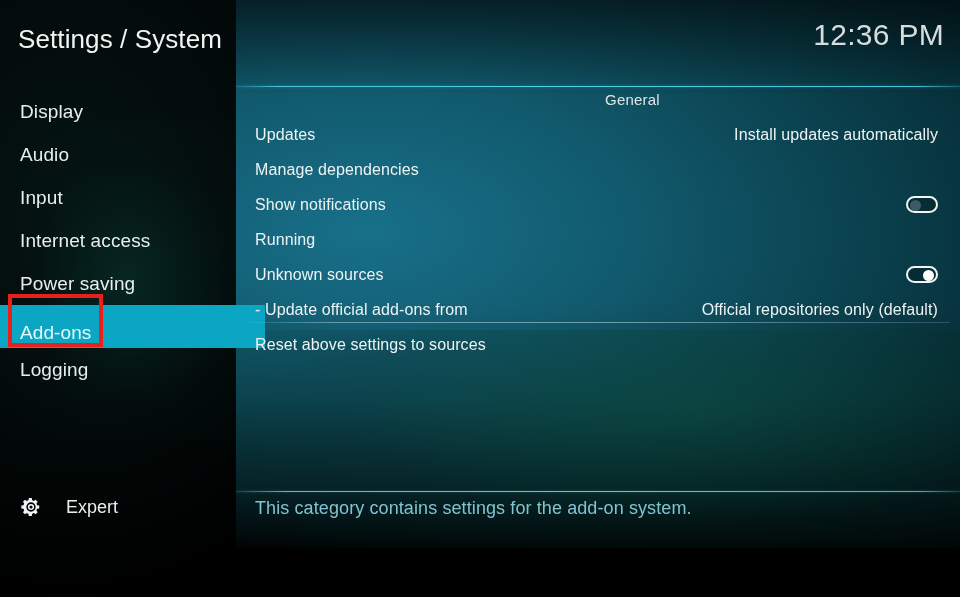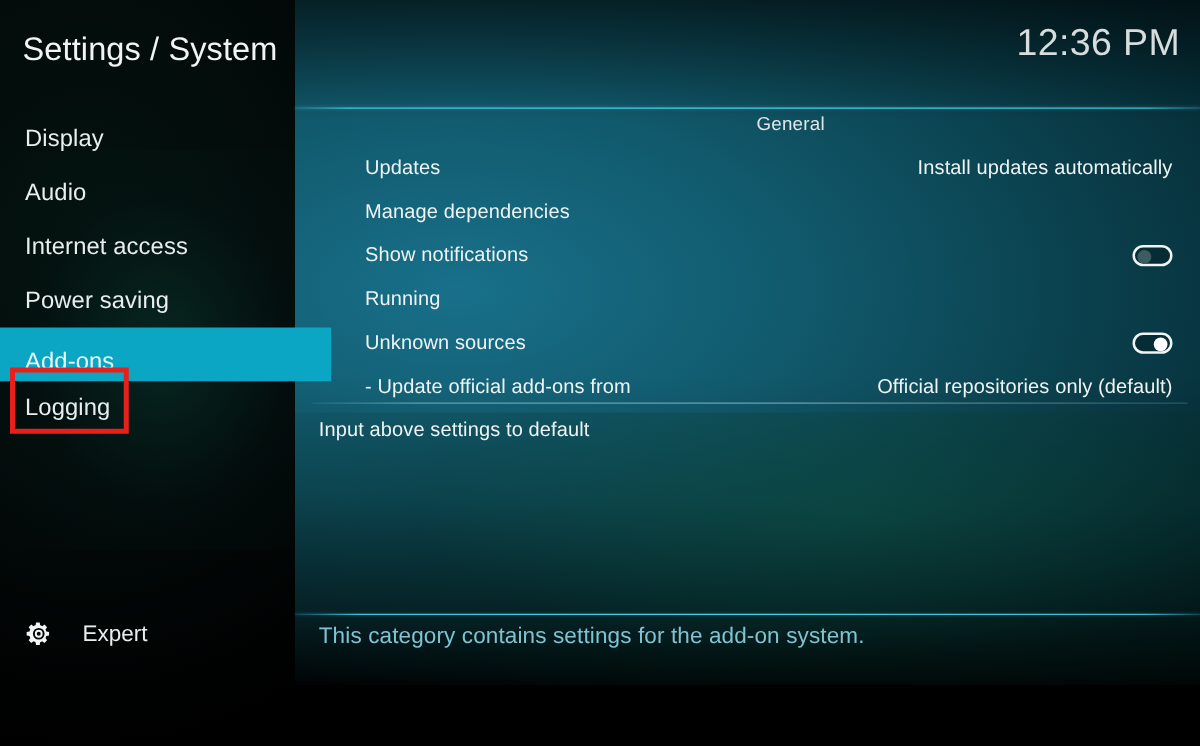--- a/index.html
+++ b/index.html
@@ -108,21 +108,21 @@
   .expert-label{ font-size:18px; color:#e9eded; font-weight:400; }
 
   
   .section-header{
     position:absolute; left:236px; top:91px; width:793px;
     text-align:center; font-size:15px; color:#dfe7e8;
     letter-spacing:.2px; font-weight:400;
   }
 
   
-  .settings-list{ position:absolute; left:236px; top:117px; width:724px;padding-left:37px; }
+  .settings-list{ position:absolute; left:236px; top:117px; width:724px; }
   .setting-row{
     position:relative; height:35px; display:flex; align-items:center;
     padding:0 22px 0 19px;
   }
   .setting-row .s-label{
     font-size:16px; color:#eef3f3; font-weight:400; white-space:nowrap;
     letter-spacing:.1px;
   }
   .setting-row .s-value{
     margin-left:auto; font-size:16px; color:#eef3f3; font-weight:400;
@@ -169,20 +169,23 @@
   <div class="header-clock">12:36 PM</div>
 
   <div class="sep-top"></div>
 
   <div class="sidebar-list">
     <div class="sidebar-item">
       <span class="label">Display</span>
     </div>
     <div class="sidebar-item">
       <span class="label">Audio</span>
+    </div>
+    <div class="sidebar-item">
+      <span class="label">Input</span>
     </div>
     <div class="sidebar-item">
       <span class="label">Internet access</span>
     </div>
     <div class="sidebar-item">
       <span class="label">Power saving</span>
     </div>
     <div class="sidebar-item selected">
       <span class="label">Add-ons</span>
     </div>
@@ -239,21 +242,21 @@
     <div class="setting-row">
       <span class="s-label">- Update official add-ons from</span>
       <span class="s-value">Official repositories only (default)</span>
     </div>
   </div>
 
   <div class="sep-mid"></div>
 
   <div class="reset-list">
     <div class="setting-row">
-      <span class="s-label">Input above settings to default</span>
+      <span class="s-label">Reset above settings to sources</span>
       <span class="s-spacer"></span>
     </div>
   </div>
 
   <div class="sep-bottom"></div>
   <div class="footer-desc">This category contains settings for the add-on system.</div>
 
 </div>
 
 </body></html>

